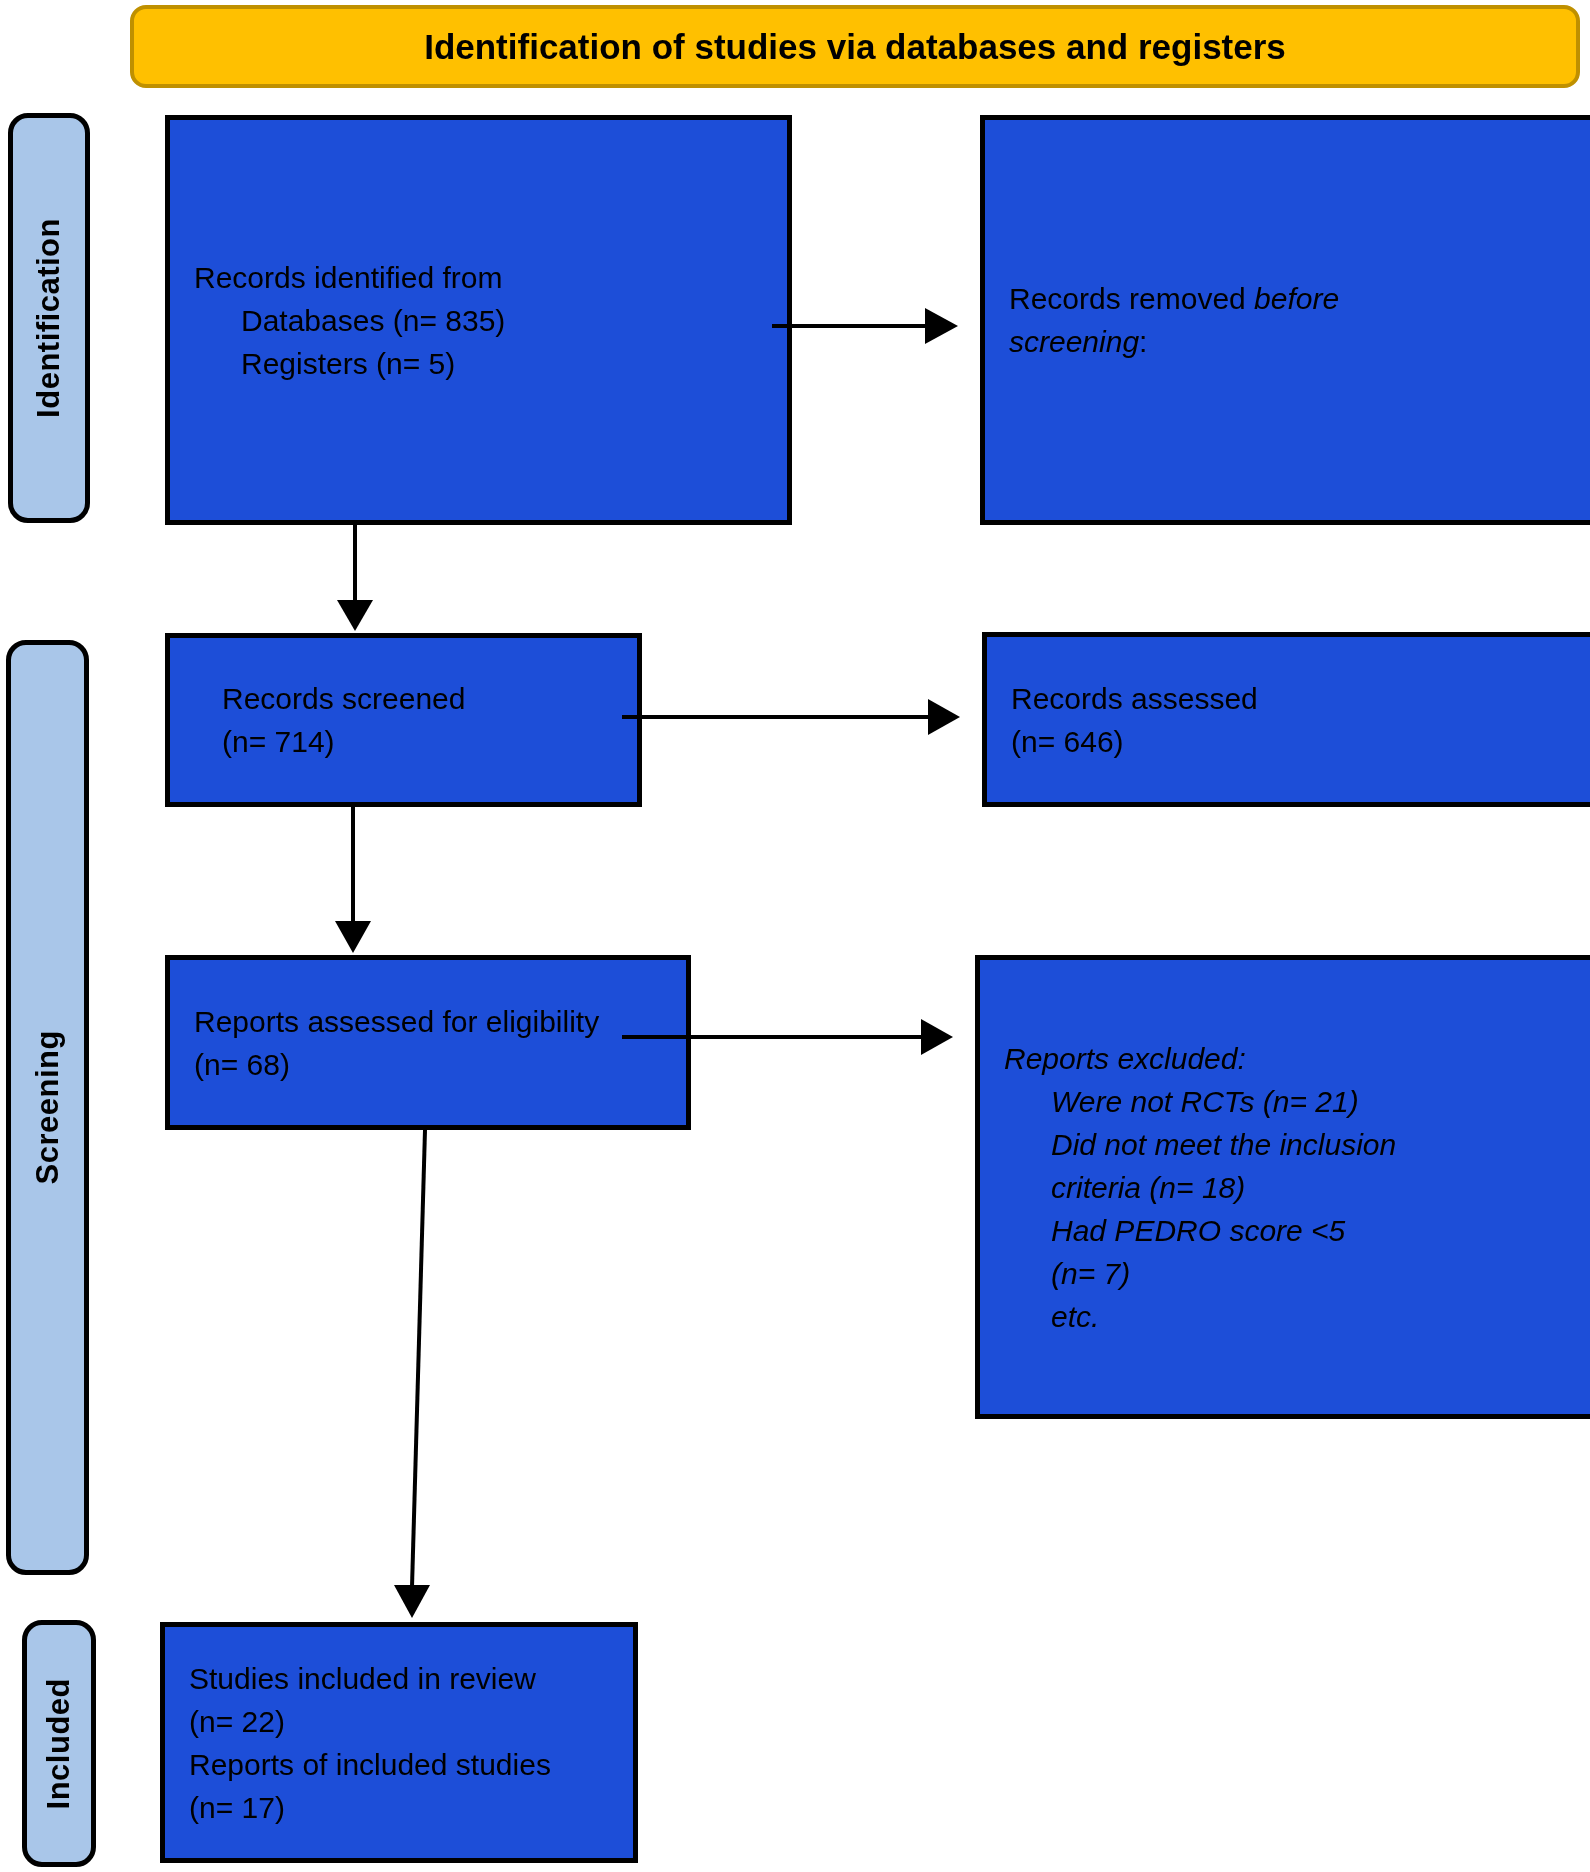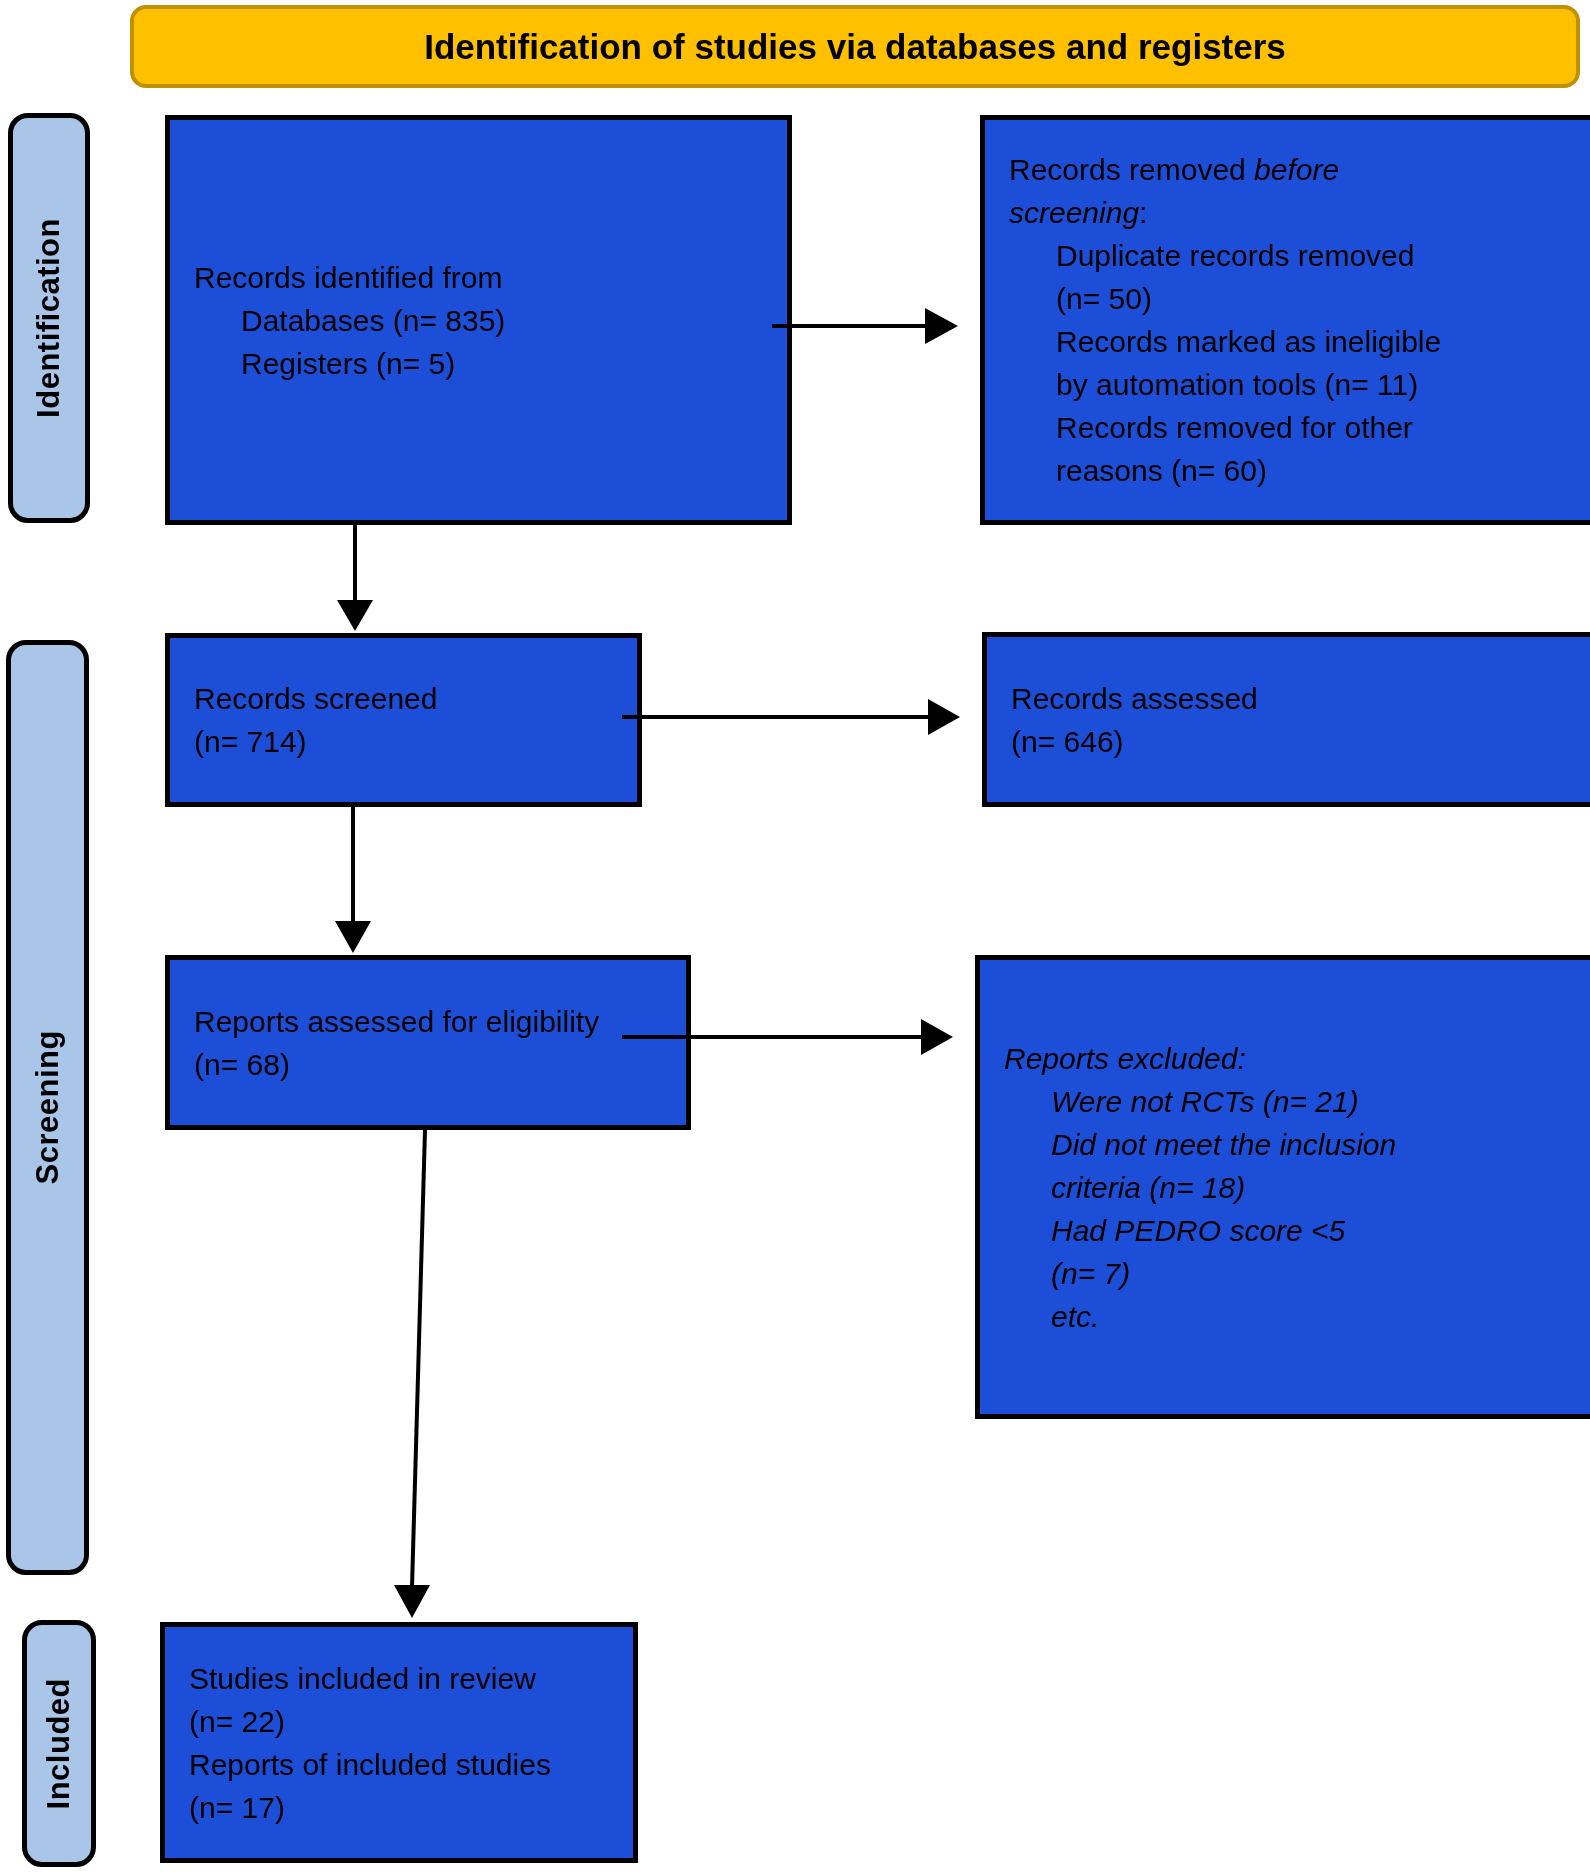--- a/index.html
+++ b/index.html
@@ -41,21 +41,21 @@
     display: flex; flex-direction: column; justify-content: center; margin-left: 20px;
   }
   .box .content { padding-left: 24px; padding-right: 8px; font-size: 30px; line-height: 43px; }
   .box .content div { white-space: pre; }
   .intro { white-space: pre; }
   .it { font-style: italic; }
   .indent { margin-left: 47px; }
 
   .box-identified       { left: 145px; top: 115px;  width: 627px; height: 410px; }
   .box-removed          { left: 960px; top: 115px;  width: 623px; height: 410px; }
-  .box-screened         { left: 145px; top: 633px;  width: 477px; height: 174px; }
+  .box-screened         { left: 145px; top: 633px;  width: 477px; height: 174px; padding-left: 28px; }
   .box-excluded         { left: 962px; top: 632px;  width: 621px; height: 175px; }
   .box-assessed         { left: 145px; top: 955px;  width: 526px; height: 175px; }
   .box-reports-excluded { left: 955px; top: 955px;  width: 620px; height: 464px; font-style: italic; }
   .box-included         { left: 140px; top: 1622px; width: 478px; height: 241px; }
 
   .arrows { position: absolute; left: 0; top: 0; pointer-events: none; }
 </style>
 </head>
 <body>
 
@@ -79,24 +79,20 @@
     <div class="content">
       <div>Records identified from</div>
       <div class="indent"><div>Databases (n= 835)</div><div>Registers (n= 5)</div></div>
     </div>
   </div>
 
   <div class="box box-removed">
     <div class="content">
       <div class="intro"><span>Records removed </span><span class="it">before
 screening</span><span>:</span></div>
-      <div class="indent"><div>Duplicate records removed
-(n= 50)</div><div>Records marked as ineligible
-by automation tools (n= 11)</div><div>Records removed for other
-reasons (n= 60)</div></div>
     </div>
   </div>
 
   <div class="box box-screened">
     <div class="content">
         <div>Records screened</div>
         <div>(n= 714)</div>
       </div>
   </div>
 

